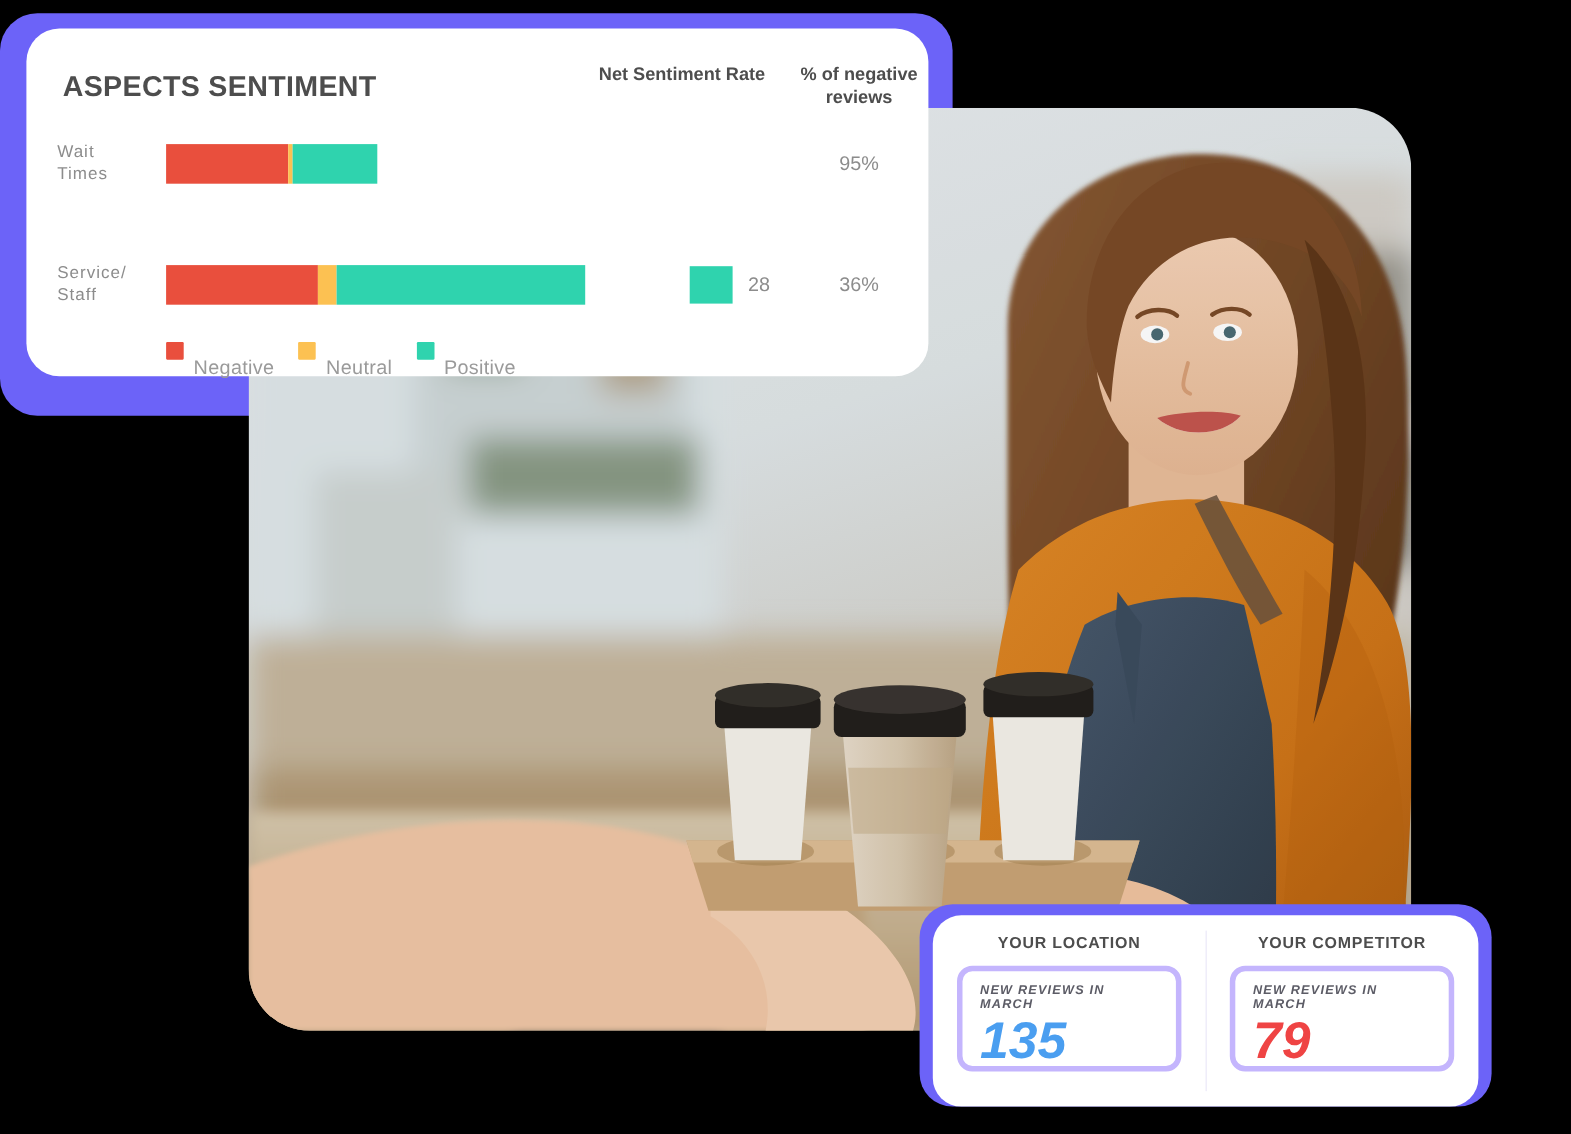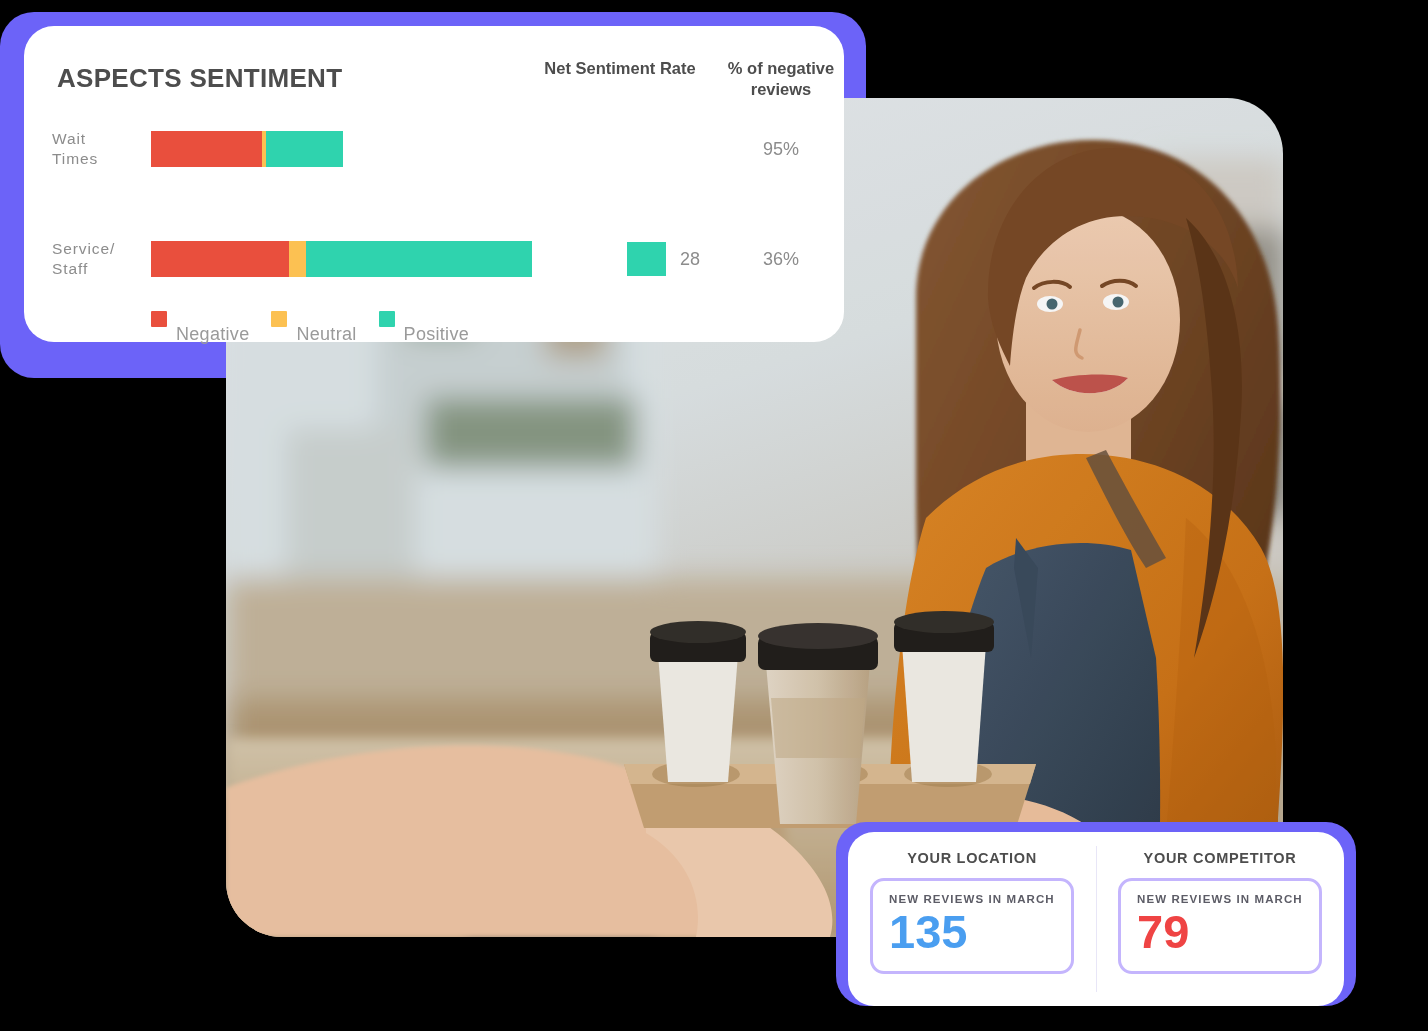--- a/index.html
+++ b/index.html
@@ -185,25 +185,26 @@
   }
   .stats-col-title {
     text-align: center;
     font-size: 14.5px;
     font-weight: bold;
     color: #4d4d4d;
     letter-spacing: 0.7px;
     margin-bottom: 12px;
   }
   .stats-box {
-    border: 3px solid #c4b5fd;
+    border: 5px solid #c4b5fd;
     border-radius: 14px;
     padding: 12px 16px 8px 16px;
     height: 96px;
     box-sizing: border-box;
+    font-style: italic;
   }
   .stats-box-label {
     font-size: 11.5px;
     font-weight: bold;
     color: #5c5c66;
     letter-spacing: 1.1px;
   }
   .stats-box-value {
     font-size: 47px;
     font-weight: bold;

